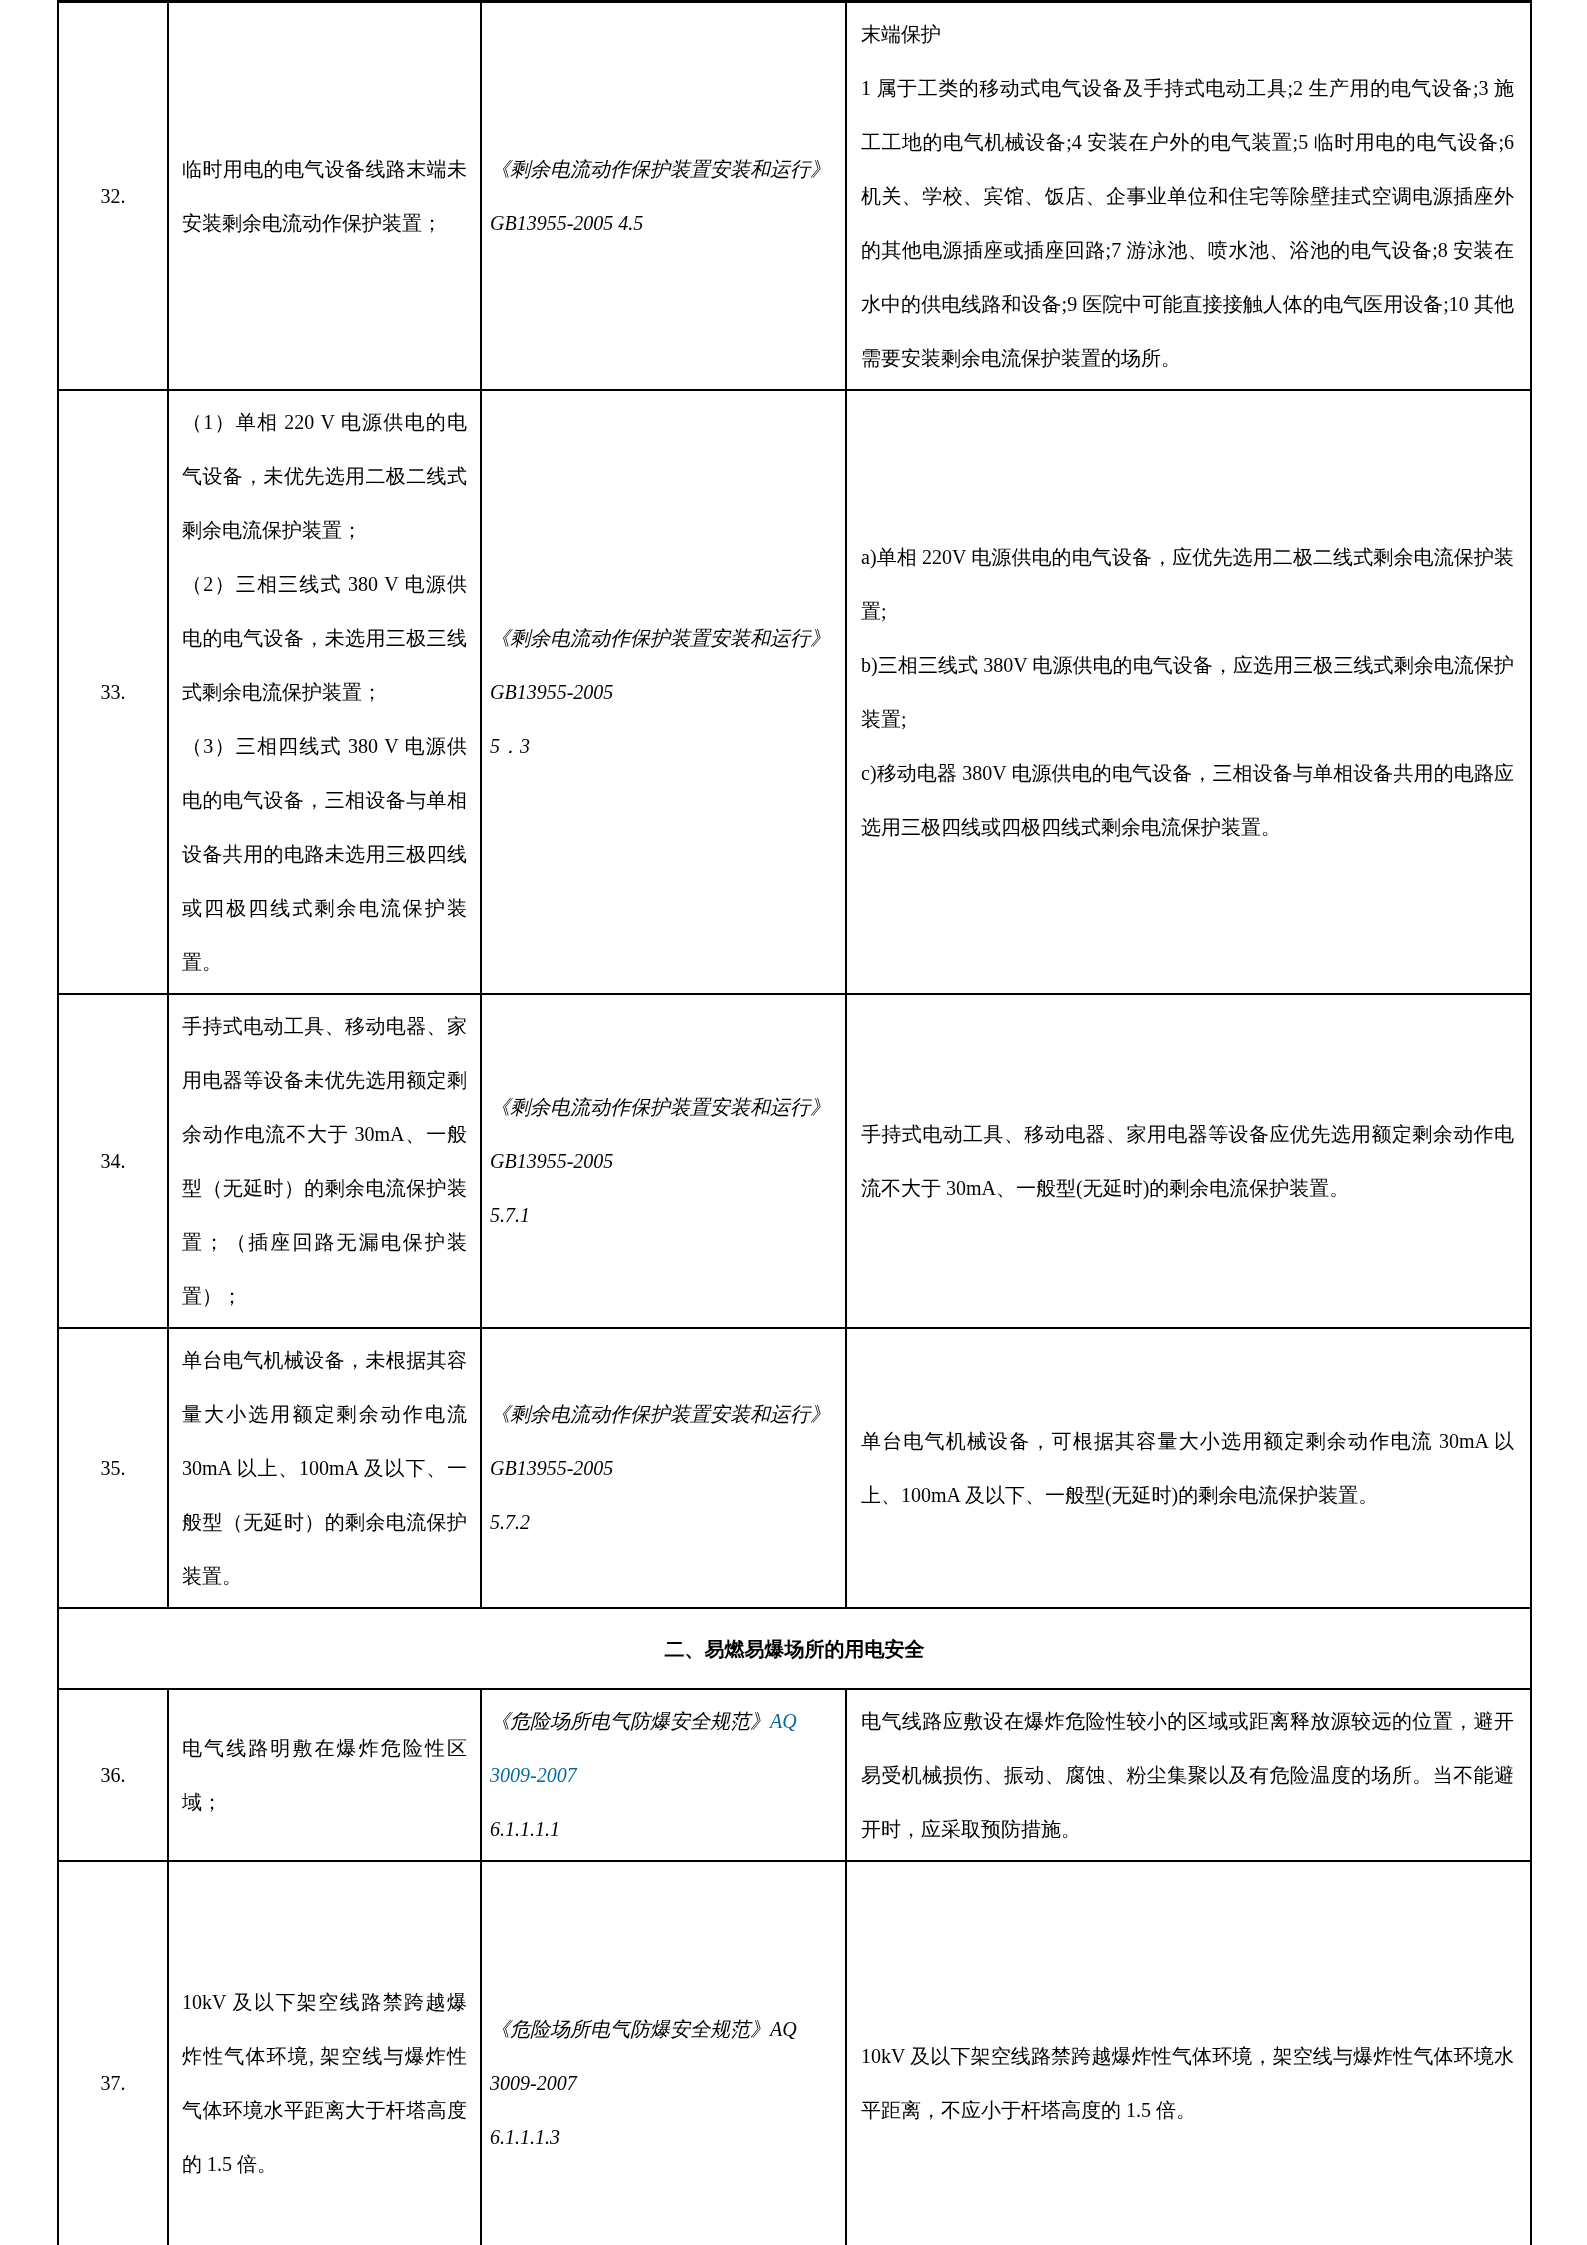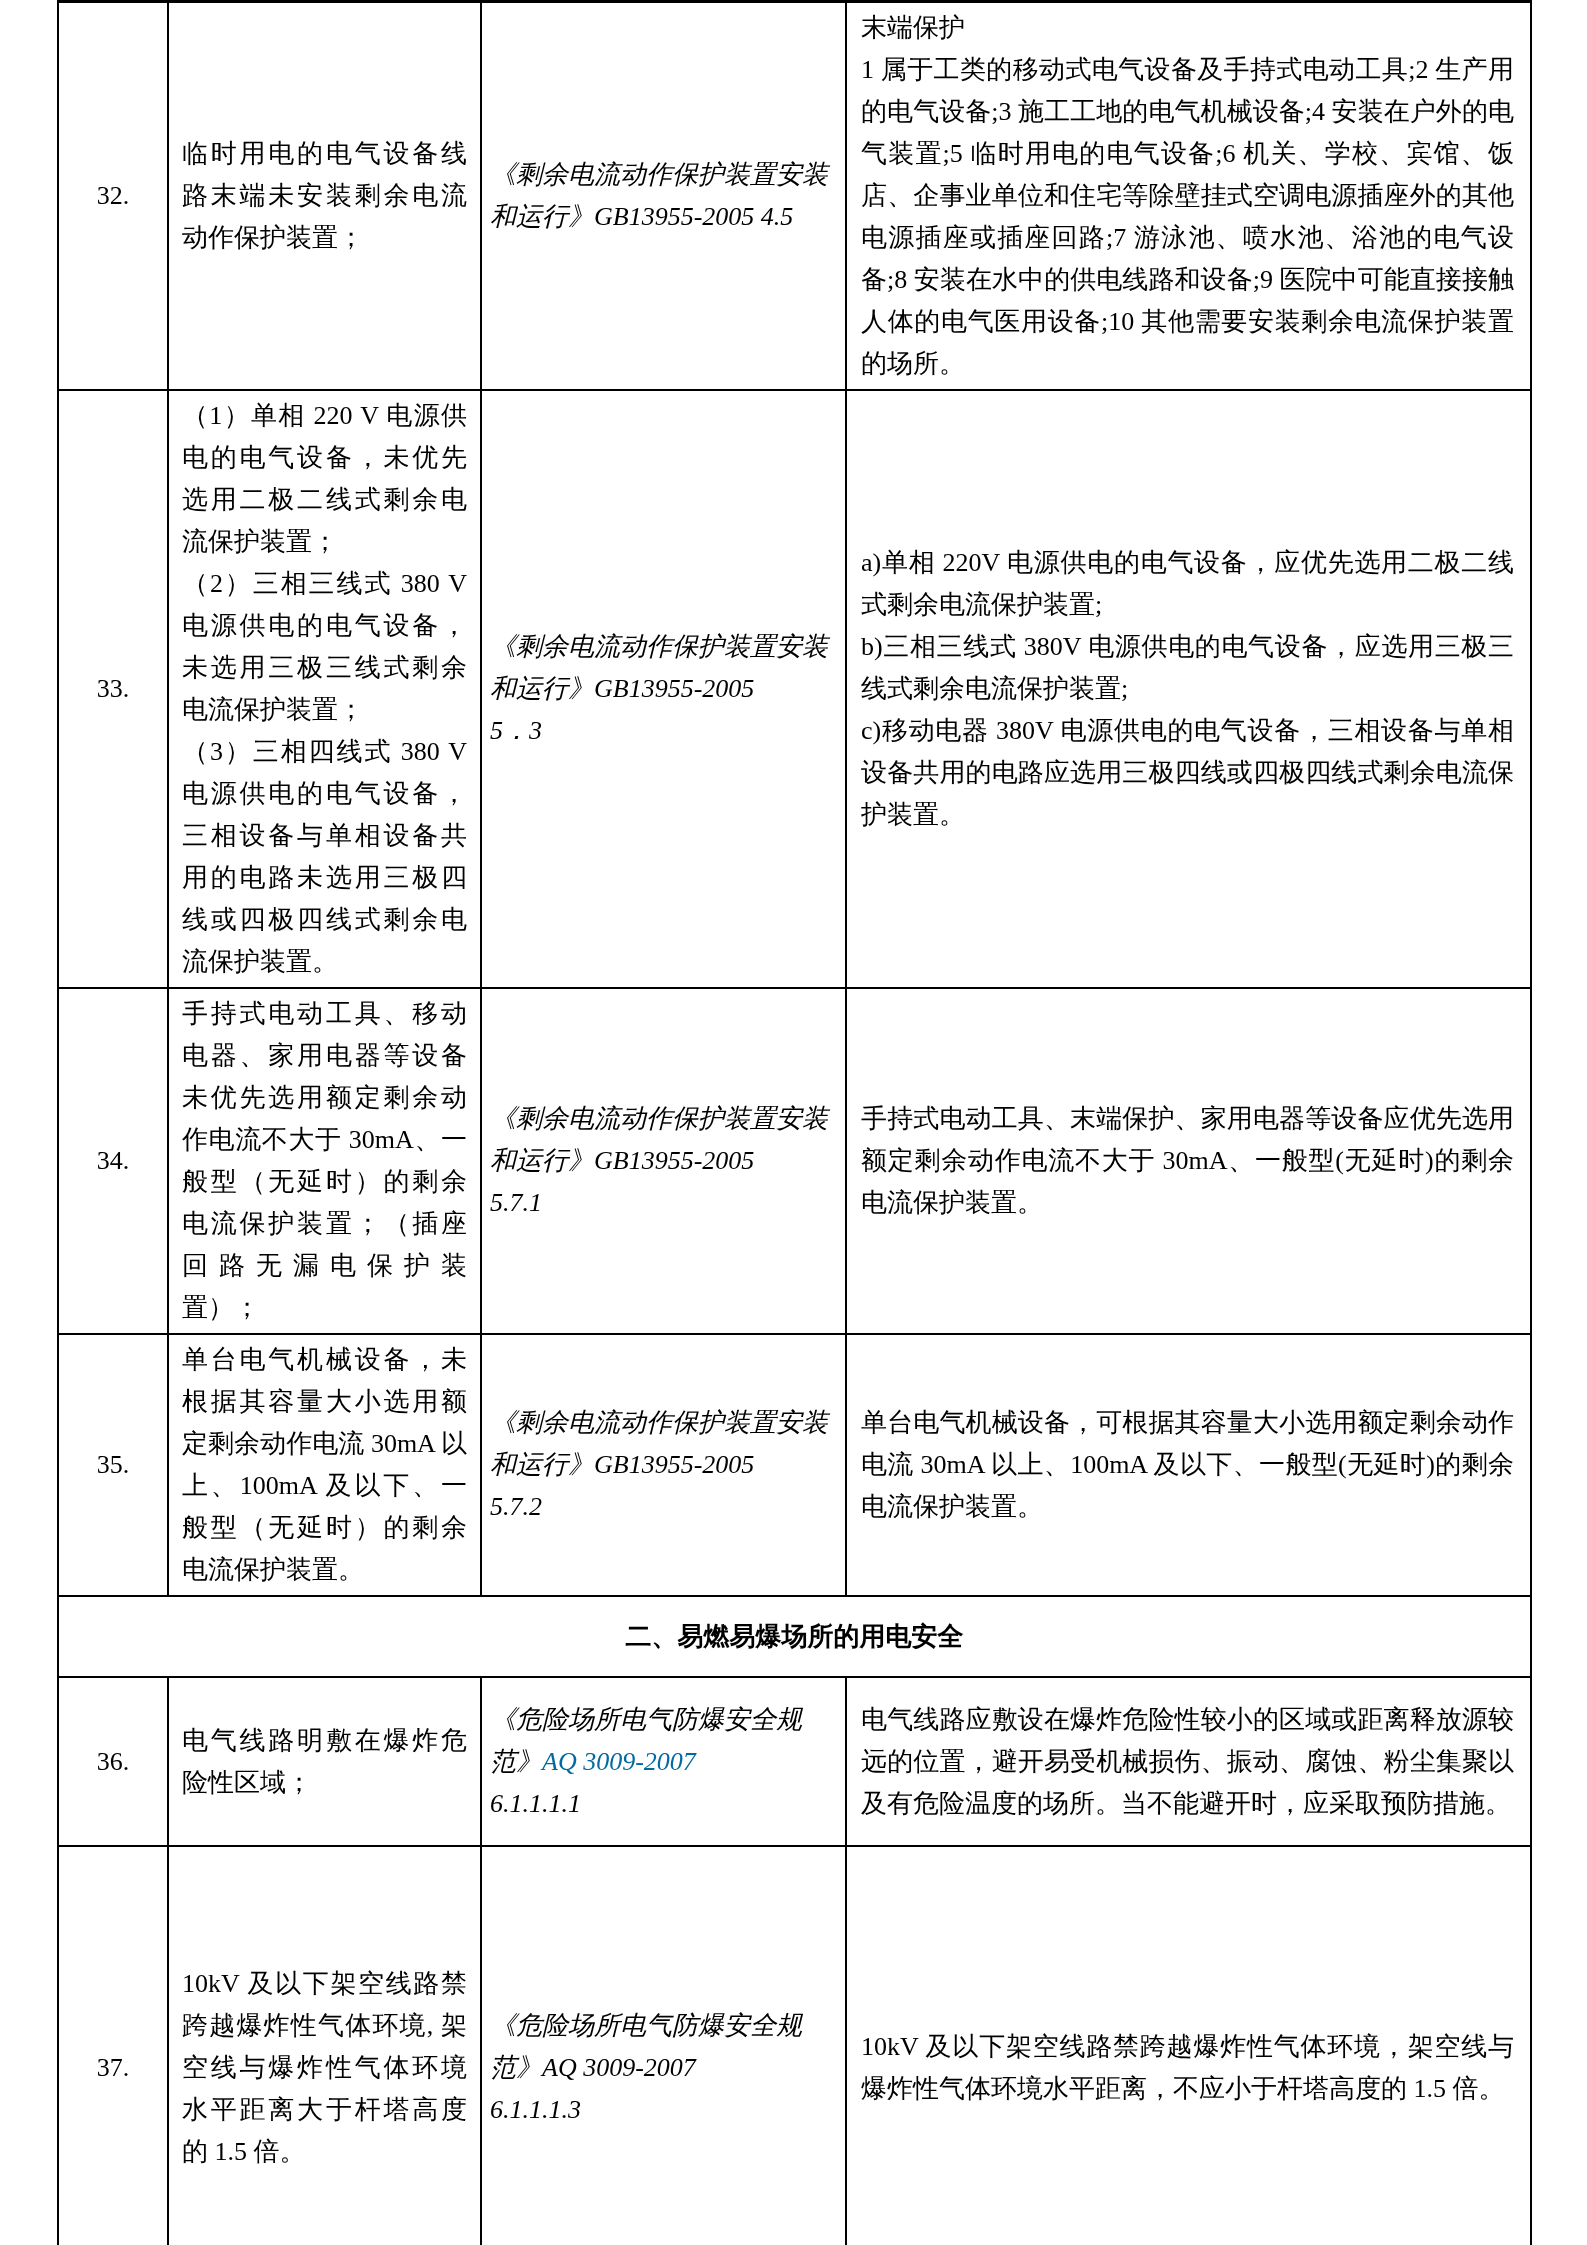--- a/index.html
+++ b/index.html
@@ -20,22 +20,22 @@
     position: absolute;
     left: 57px;
     top: 0;
     width: 1473px;
     border-collapse: collapse;
     table-layout: fixed;
   }
   .reg-table td {
     border: 2px solid #000000;
     vertical-align: middle;
-    font-size: 26px;
-    line-height: 42px;
+    font-size: 20px;
+    line-height: 54px;
     white-space: pre-line;
     overflow: hidden;
     box-sizing: border-box;
   }
   .reg-table tr:first-child td { border-top-width: 3px; }
   .reg-table tr:last-child td { border-bottom-width: 5px; }
   .cell-no {
     text-align: center;
     padding: 0 2px;
   }
@@ -87,21 +87,21 @@
 5．3</span></td>
           <td class="cell-req">a)单相 220V 电源供电的电气设备，应优先选用二极二线式剩余电流保护装置;
 b)三相三线式 380V 电源供电的电气设备，应选用三极三线式剩余电流保护装置;
 c)移动电器 380V 电源供电的电气设备，三相设备与单相设备共用的电路应选用三极四线或四极四线式剩余电流保护装置。</td>
         </tr>
         <tr style="height: 283px;">
           <td class="cell-no">34.</td>
           <td class="cell-defect">手持式电动工具、移动电器、家用电器等设备未优先选用额定剩余动作电流不大于 30mA、一般型（无延时）的剩余电流保护装置；（插座回路无漏电保护装置）；</td>
           <td class="cell-standard"><span>《剩余电流动作保护装置安装和运行》GB13955-2005
 5.7.1</span></td>
-          <td class="cell-req">手持式电动工具、末端保护、家用电器等设备应优先选用额定剩余动作电流不大于 30mA、一般型(无延时)的剩余电流保护装置。</td>
+          <td class="cell-req">手持式电动工具、移动电器、家用电器等设备应优先选用额定剩余动作电流不大于 30mA、一般型(无延时)的剩余电流保护装置。</td>
         </tr>
         <tr style="height: 258px;">
           <td class="cell-no">35.</td>
           <td class="cell-defect">单台电气机械设备，未根据其容量大小选用额定剩余动作电流 30mA 以上、100mA 及以下、一般型（无延时）的剩余电流保护装置。</td>
           <td class="cell-standard"><span>《剩余电流动作保护装置安装和运行》GB13955-2005
 5.7.2</span></td>
           <td class="cell-req">单台电气机械设备，可根据其容量大小选用额定剩余动作电流 30mA 以上、100mA 及以下、一般型(无延时)的剩余电流保护装置。</td>
         </tr>
         <tr style="height: 81px;">
           <td colspan="4" class="cell-section">二、易燃易爆场所的用电安全</td>

